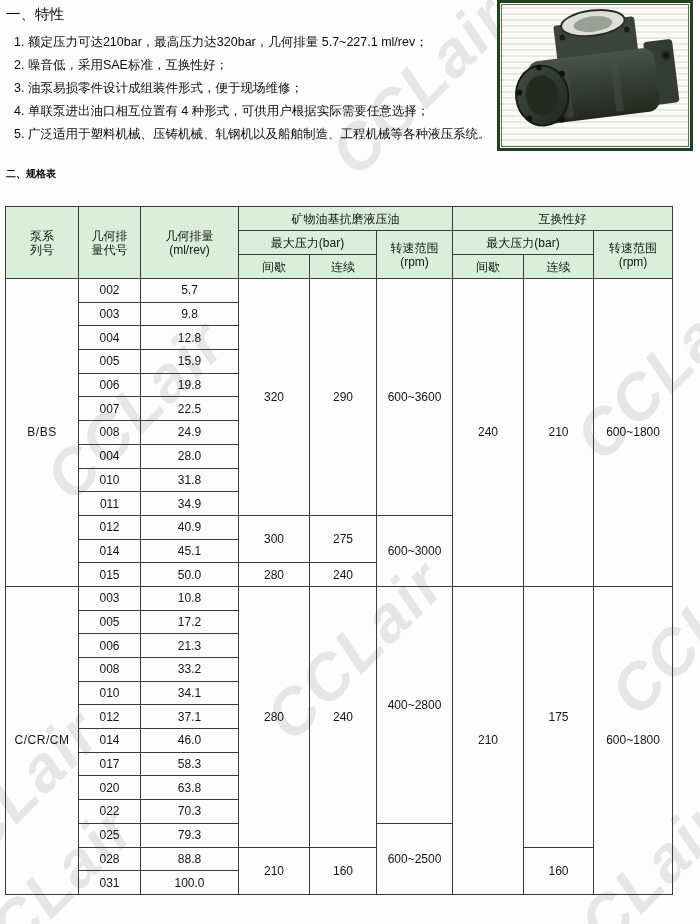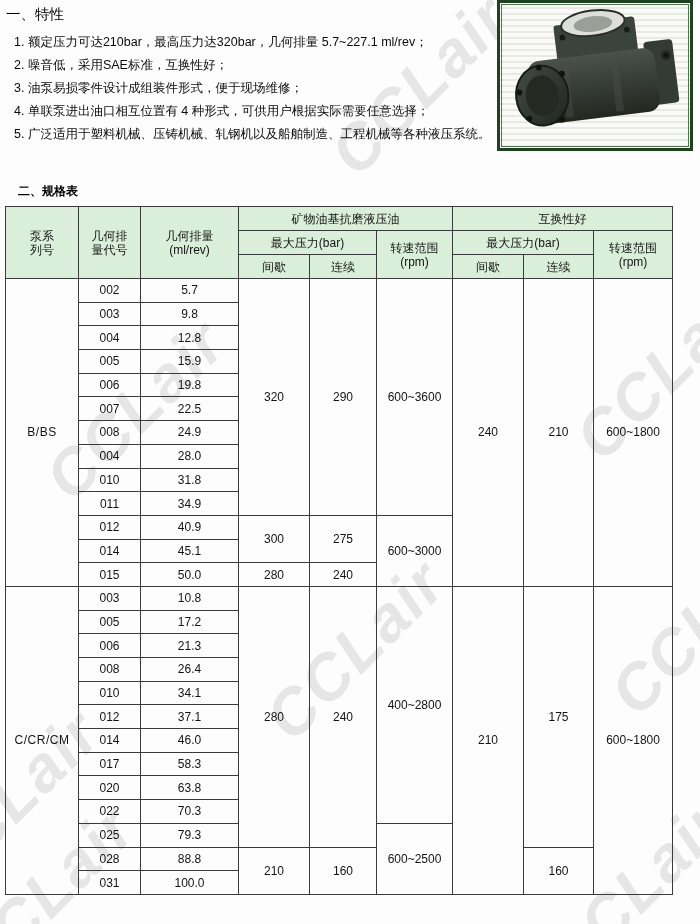--- a/index.html
+++ b/index.html
@@ -27,21 +27,21 @@
   
   .pump-frame {
     position:absolute; left:497px; top:0px; width:196px; height:151px; z-index:1;
     border:3px solid #1e421f; outline:1px solid #51764f; outline-offset:-5px;
     background:repeating-linear-gradient(180deg,#fafaf8 0px,#fafaf8 4px,#e9e9e4 4px,#e9e9e4 6px);
     padding:4px;
   }
   .pump-frame svg { width:100%; height:100%; display:block; }
 
   
-  .spec-heading { position:absolute; left:6px; top:183px; font-size:12px; font-weight:bold; color:#000; z-index:1;margin-left:12px; }
+  .spec-heading { position:absolute; left:6px; top:167px; font-size:10px; font-weight:bold; color:#000; z-index:1; }
   table.spec {
     position:absolute; left:5px; top:206px; z-index:1;
     border-collapse:collapse; table-layout:fixed; width:667px;
     font-size:12px; color:#141414;
   }
   table.spec td { border:1px solid #3a3a3a; text-align:center; vertical-align:middle; padding:0 2px; background:transparent; }
   table.spec thead td { background:#d9efd9; height:24px; line-height:14px; }
   table.spec tbody td { height:23.7px; }
   .pre { white-space:pre-line; }
   .series { letter-spacing:0.5px; }
@@ -235,21 +235,21 @@
         <tr>
           <td>005</td>
           <td>17.2</td>
         </tr>
         <tr>
           <td>006</td>
           <td>21.3</td>
         </tr>
         <tr>
           <td>008</td>
-          <td>26.4</td>
+          <td>33.2</td>
         </tr>
         <tr>
           <td>010</td>
           <td>34.1</td>
         </tr>
         <tr>
           <td>012</td>
           <td>37.1</td>
         </tr>
         <tr>

